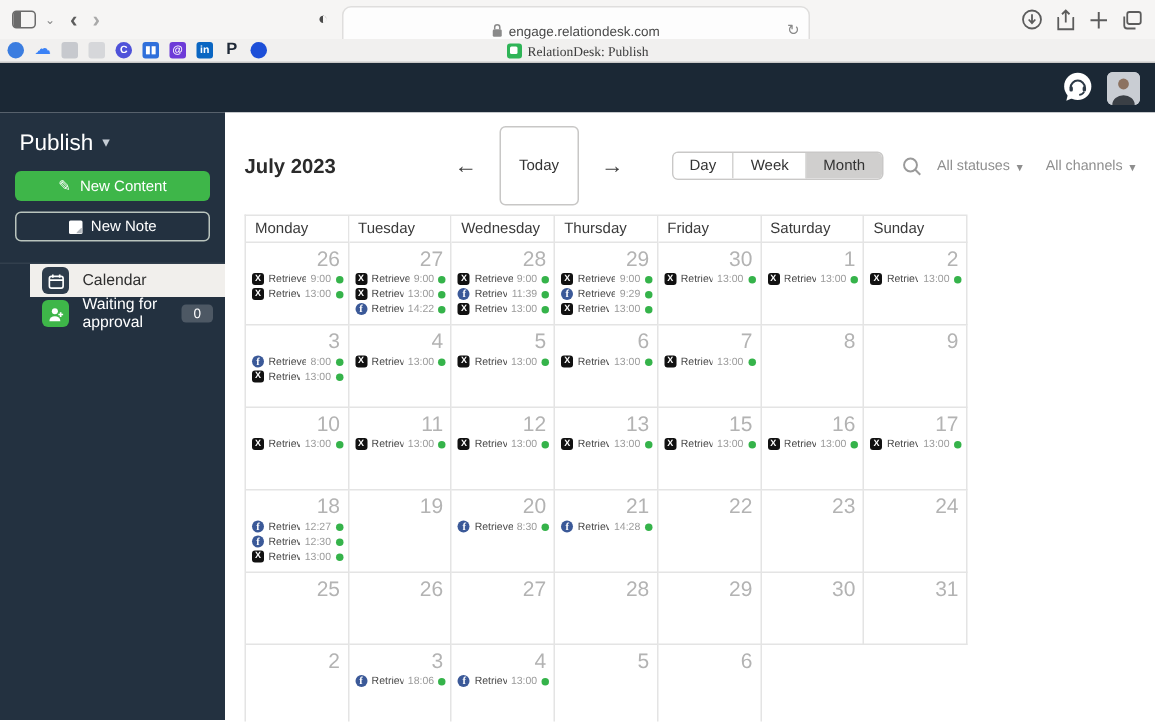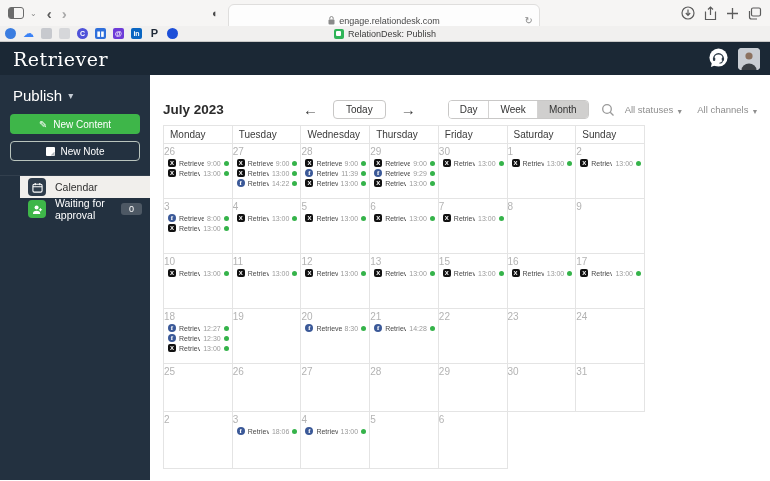--- a/index.html
+++ b/index.html
@@ -23,21 +23,21 @@
   .url-field .refresh { position:absolute; right:6px; color:#8a8a8a; font-size:10px; }
   .right-controls { position:absolute; right:8px; display:flex; align-items:center; gap:9px; color:#5c5c5c; }
   .chrome-row2 { height:16px; background:#f1f0ef; border-bottom:1px solid #c9c8c7; position:relative;
     display:flex; align-items:center; justify-content:center; }
   .bookmarks { position:absolute; left:5px; display:flex; align-items:center; gap:7px; }
   .favicon { width:11px; height:11px; display:inline-flex; align-items:center; justify-content:center;
     font-size:7px; font-weight:bold; line-height:1; }
   .favicon.square { border-radius:2px; }
   .favicon.circle { border-radius:50%; }
   .favicon.plain  { font-size:11px; }
-  .active-tab { display:flex; align-items:center; gap:4px; font-size:9px; color:#3c3c3c; }
+  .active-tab { display:flex; align-items:center; gap:4px; font-size:9px; color:#3c3c3c;font-family:Liberation Serif, serif; }
   .tabfav { width:10px; height:10px; border-radius:2px; background:#2fb457; position:relative; }
   .tabfav::after { content:""; position:absolute; inset:2.5px; background:#fff; border-radius:1px; }
 
   
   .app { height:438px; display:flex; flex-direction:column; }
   .app-header { height:33px; background:#1b2835; display:flex; align-items:center; flex:none; }
   .logo { width:150px; padding-left:13px; color:#fff; font-family:"DejaVu Serif","Liberation Serif",serif;
     font-size:19px; letter-spacing:.5px; }
   .header-right { margin-left:auto; display:flex; align-items:center; gap:9px; padding-right:10px; }
   .avatar { width:22px; height:22px; border-radius:4px; overflow:hidden; background:#cdd1d6; }
@@ -58,45 +58,45 @@
   .side-item { display:flex; align-items:center; gap:9px; padding:3px 8px; height:22px; font-size:10.5px; }
   .side-item.active { background:#f1efec; color:#2f2f2f; }
   .side-ico { width:18px; height:18px; border-radius:4px; flex:none;
     display:flex; align-items:center; justify-content:center; }
   .side-ico.dark { background:#2e3c4b; }
   .side-ico.green { background:#3eb649; }
   .side-badge { margin-left:auto; background:#4d5864; color:#fff; font-size:9px;
     border-radius:3px; padding:1px 8px; }
 
   
-  .main { flex:1; background:#fff; min-width:0;margin-top:16px; }
+  .main { flex:1; background:#fff; min-width:0; }
   .toolbar { display:flex; align-items:center; padding:9px 0 6px 13px; }
   .tb-title { font-size:13.5px; font-weight:bold; color:#2b2b2b; width:140px; }
   .tb-nav { display:flex; align-items:center; gap:15px; }
   .tb-arrow { font-size:15px; font-weight:bold; color:#3c3c3c; line-height:1; }
   .btn-today { border:1px solid #c8c7c6; background:#fff; border-radius:4px;
-    font-size:10px; color:#333; padding:3px 12px; }
+    font-size:10px; color:#333; padding:20px 12px; }
   .views { display:flex; margin-left:32px; border:1px solid #c9c8c7; border-radius:4px; overflow:hidden; }
   .view-btn { font-size:10px; color:#333; background:#fff; padding:3px 11px; border:none; border-left:1px solid #d4d3d2; }
   .view-btn:first-child { border-left:none; }
   .view-btn.active { background:#d0cfce; }
   .tb-search { margin-left:12px; display:flex; align-items:center; }
   .tb-filters { display:flex; align-items:center; gap:14px; margin-left:10px; font-size:9.5px; color:#8e8e8e; }
   .filter { display:flex; align-items:flex-end; gap:3px; }
   .filter .chev { font-size:7px; }
 
   
   .calendar { margin-left:13px; width:482px; border-left:1px solid #e4e4e4; border-top:1px solid #e4e4e4; }
   .cal-head { display:grid; grid-template-columns:repeat(7,1fr); }
   .day-head { height:18px; border-right:1px solid #e4e4e4; border-bottom:1px solid #e4e4e4;
     font-size:10px; color:#3a3a3a; padding:3px 0 0 6px; background:#fff; }
   .cal-grid { display:grid; grid-template-columns:repeat(7,1fr);
     grid-template-rows:55px 55px 55px 55px 48px 57px; }
   .cell { border-right:1px solid #e4e4e4; border-bottom:1px solid #e4e4e4; overflow:hidden; }
-  .date { text-align:left; font-size:10px; color:#b3b3b3; padding:2px 5px 1px 0; }
+  .date { text-align:right; font-size:14px; color:#b3b3b3; padding:2px 5px 1px 0; }
   .event { display:flex; align-items:center; gap:3px; padding:1px 3px 1px 4px; line-height:1; }
   .evicon { width:8px; height:8px; flex:none; display:flex; align-items:center; justify-content:center;
     color:#fff; font-weight:bold; }
   .evicon.x { background:#111; border-radius:2px; font-size:6px; }
   .evicon.fb { background:#3b5998; border-radius:50%; font-size:7px;
     font-family:"Liberation Serif","DejaVu Serif",serif; }
   .evtitle { flex:1; font-size:7px; color:#4a4a4a; white-space:nowrap; overflow:hidden; }
   .evtime { font-size:7px; color:#9b9b9b; }
   .evdot { width:5px; height:5px; border-radius:50%; background:#35b34a; flex:none; }
 </style>
@@ -153,21 +153,20 @@
       </div>
     <div class="active-tab">
       <span class="tabfav"></span>
       <span>RelationDesk: Publish</span>
     </div>
   </div>
 </div>
 
 <div class="app">
   <div class="app-header">
-    <div class="logo">Retriever</div>
     <div class="header-right">
       <svg width="21" height="21" viewBox="0 0 22 22">
         <circle cx="11" cy="10" r="9.5" fill="#fff"></circle>
         <path d="M4 16 L3 20 L8 18 Z" fill="#fff"></path>
         <path d="M6 11 a5 5 0 0 1 10 0" fill="none" stroke="#2d3a47" stroke-width="1.4"></path>
         <rect x="5.2" y="10" width="2.4" height="3.6" rx="1.1" fill="#2d3a47"></rect>
         <rect x="14.4" y="10" width="2.4" height="3.6" rx="1.1" fill="#2d3a47"></rect>
         <path d="M15.5 13.8 a4.5 4.5 0 0 1 -3.5 2.2" fill="none" stroke="#2d3a47" stroke-width="1.1"></path>
       </svg>
       <div class="avatar">

